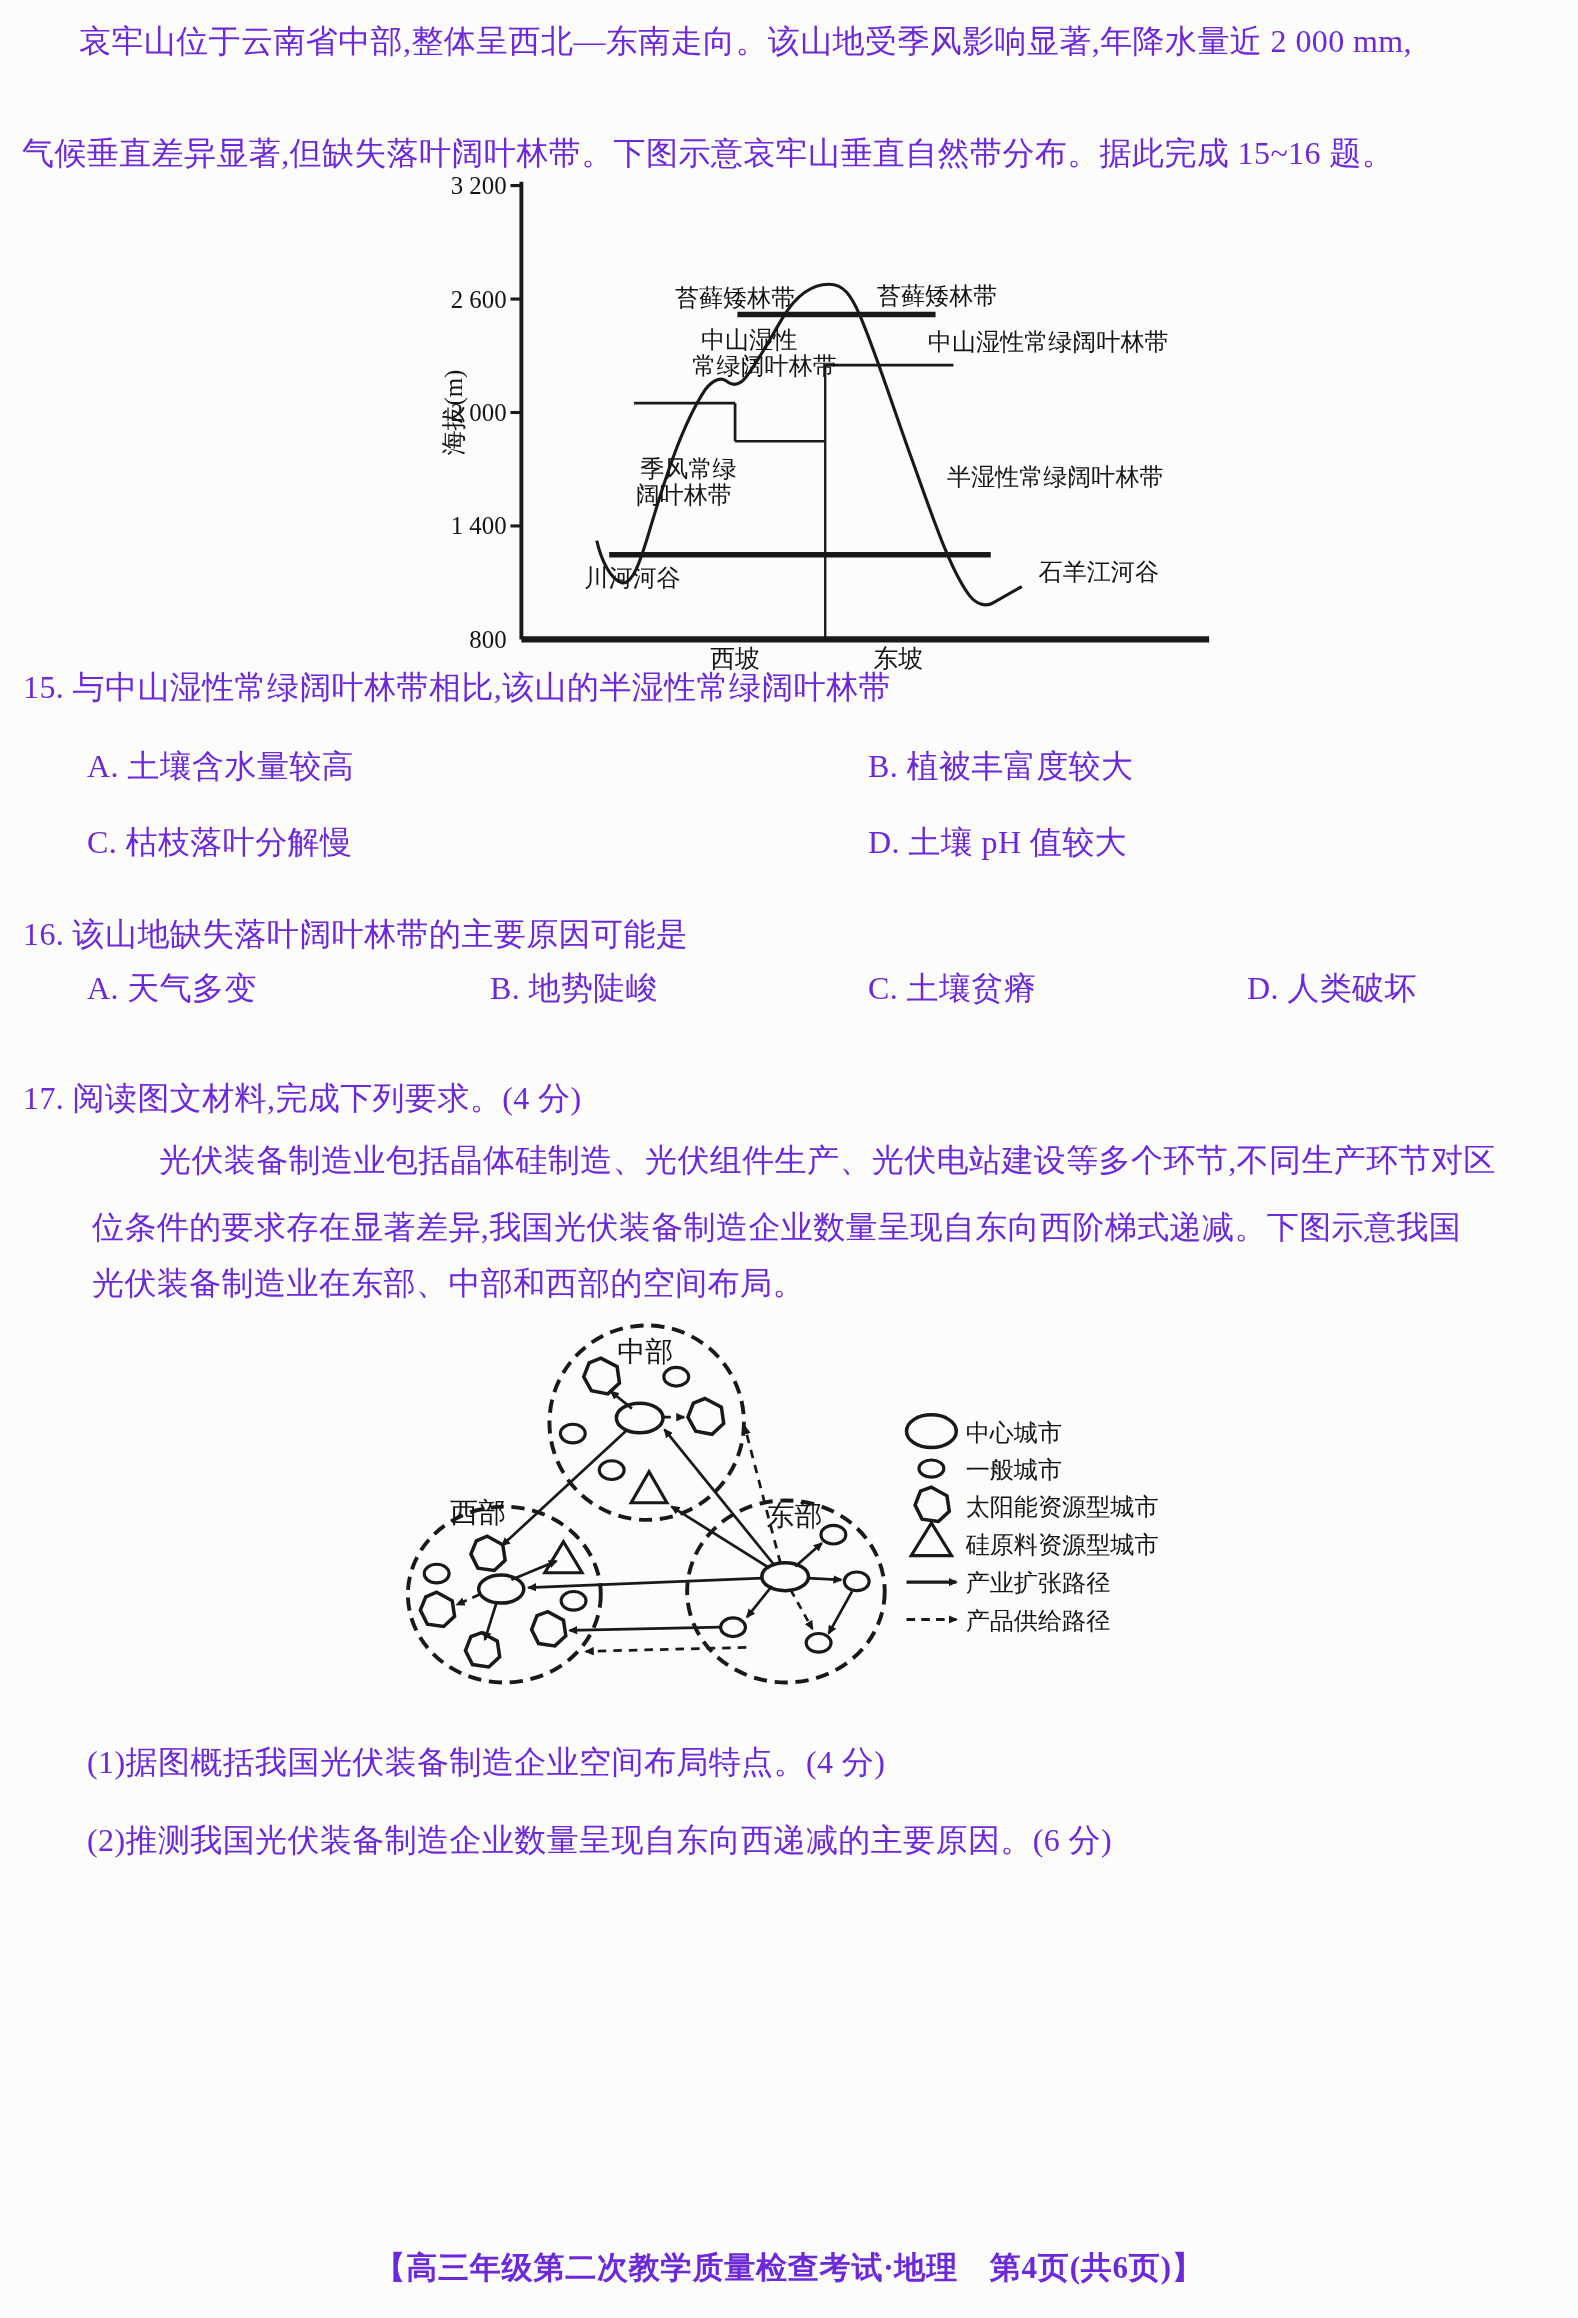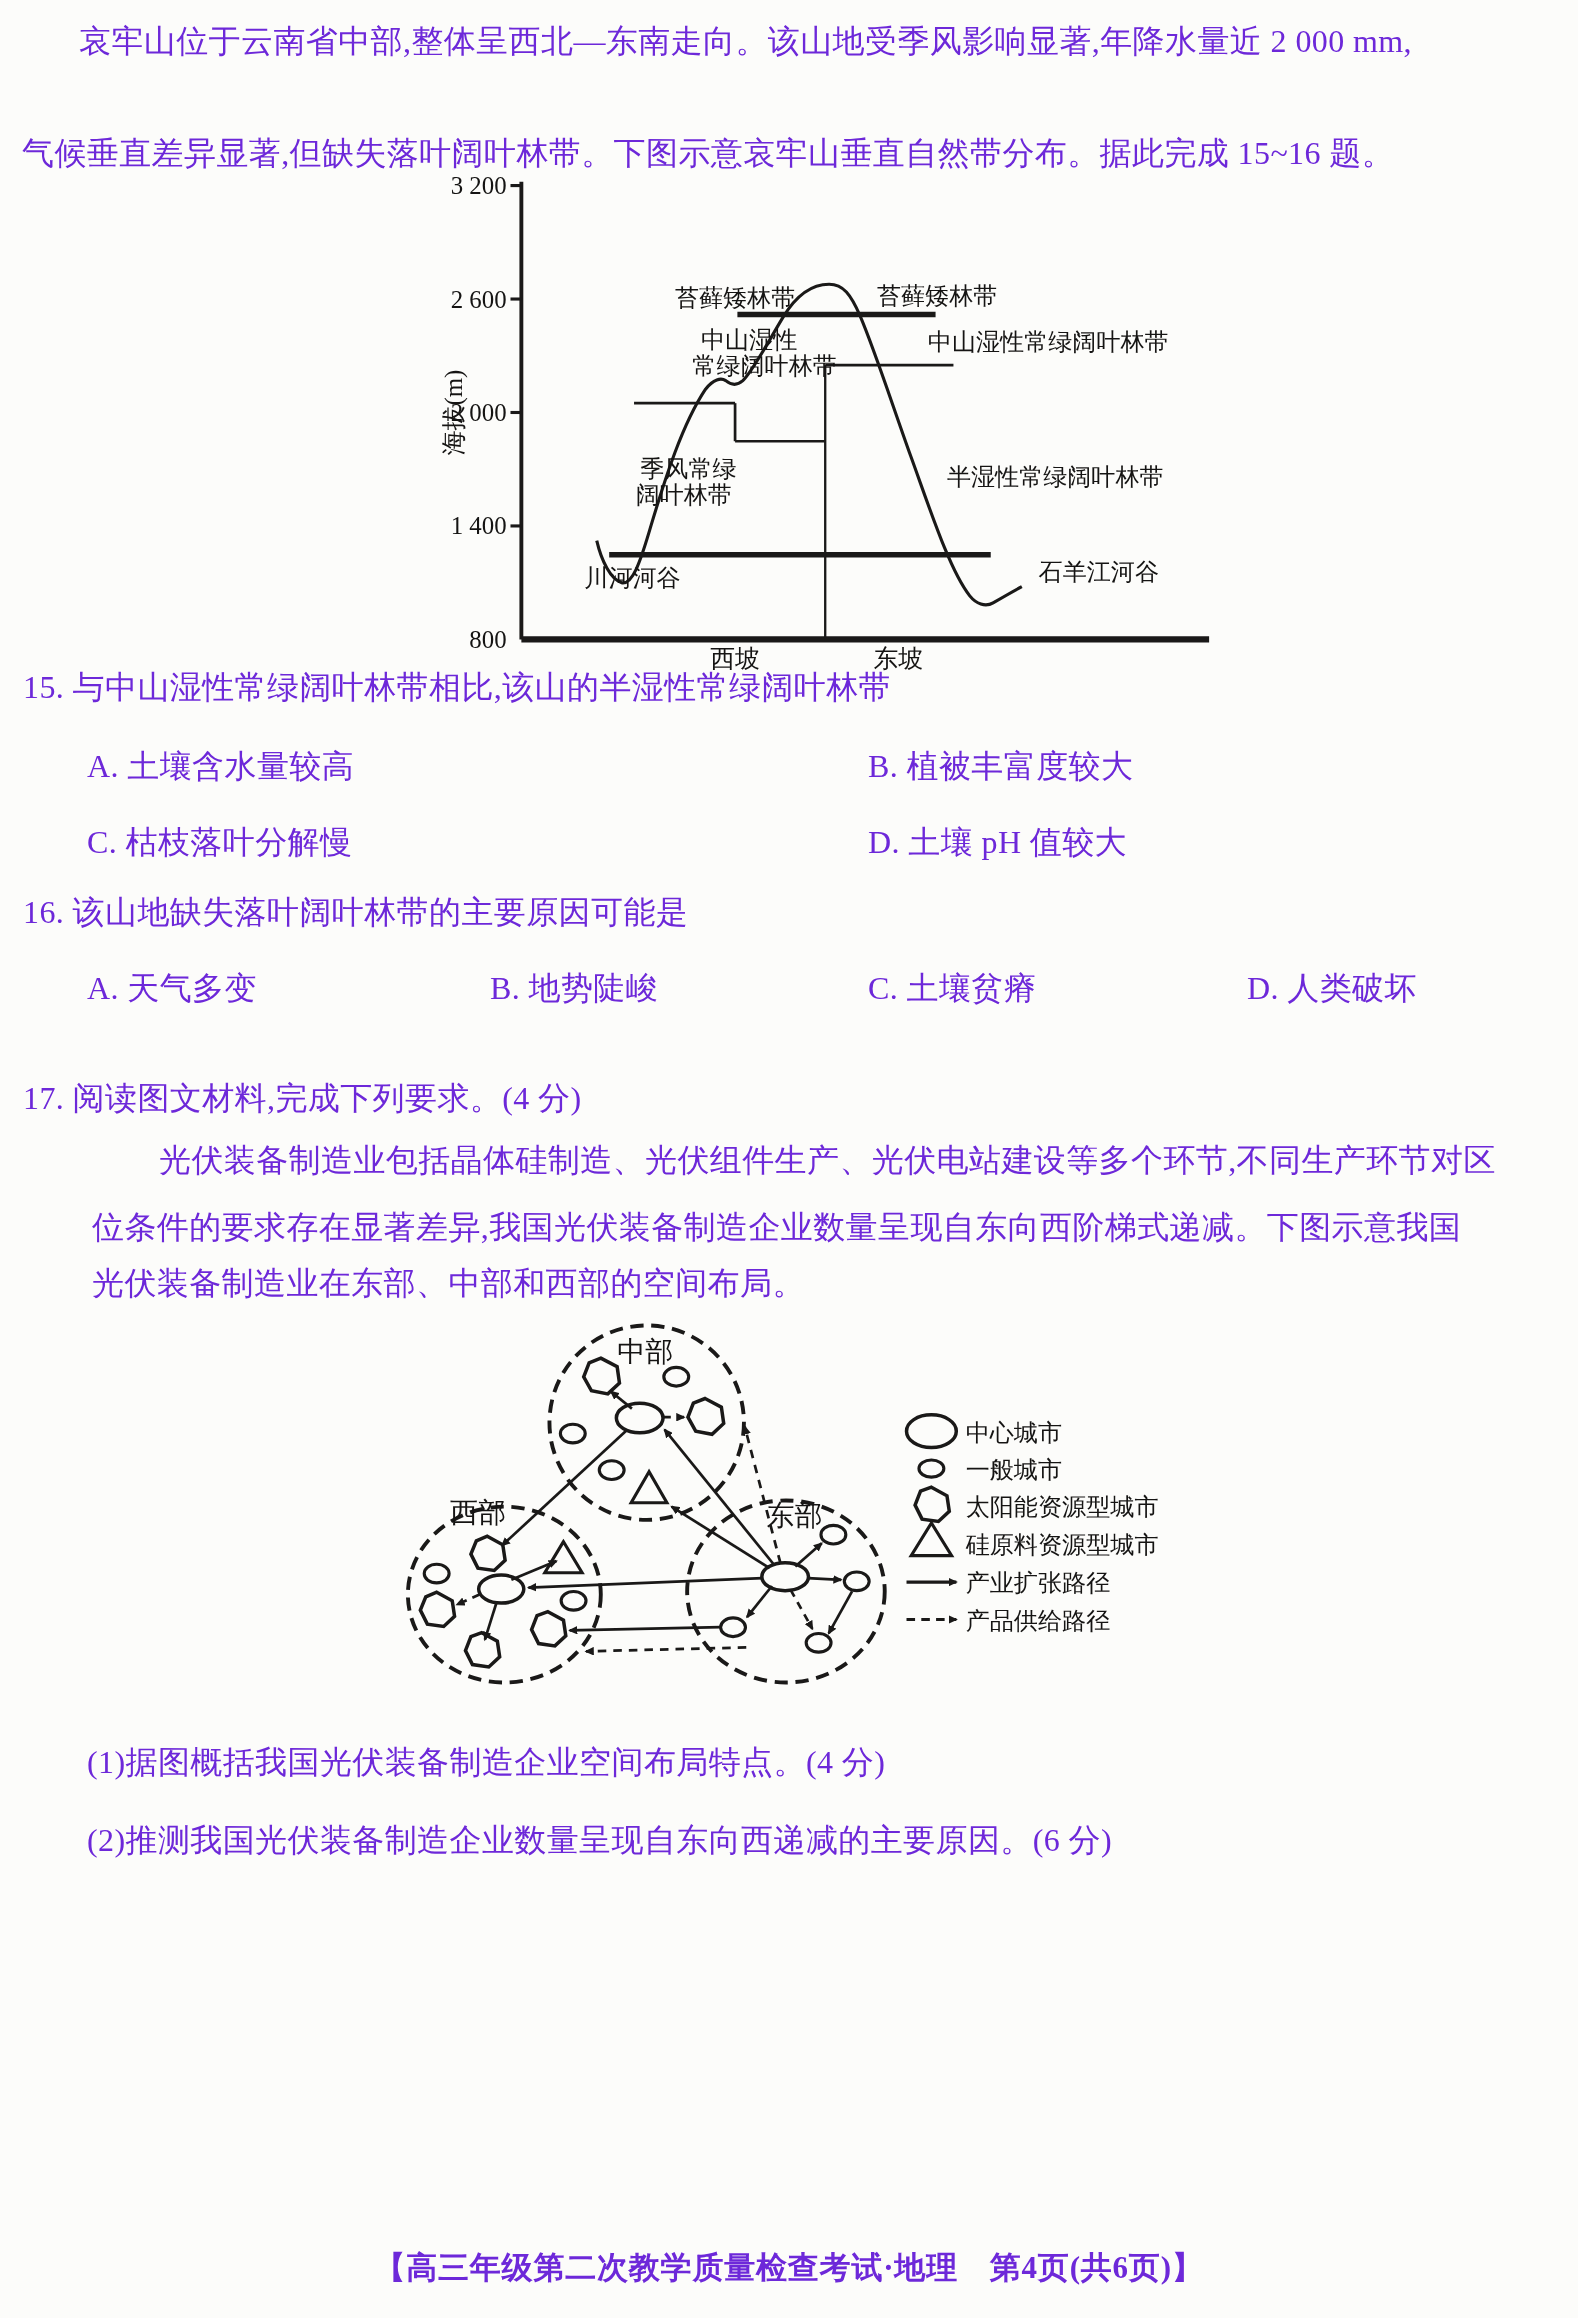--- a/index.html
+++ b/index.html
@@ -83,21 +83,21 @@
     <text x="390" y="673" font-size="32" text-anchor="middle">西坡</text>
     <text x="600" y="673" font-size="32" text-anchor="middle">东坡</text>
   </svg>
 
   <div class="t" style="left:23px;top:665px;">15. 与中山湿性常绿阔叶林带相比,该山的半湿性常绿阔叶林带</div>
   <div class="t" style="left:87px;top:744px;">A. 土壤含水量较高</div>
   <div class="t" style="left:868px;top:744px;">B. 植被丰富度较大</div>
   <div class="t" style="left:87px;top:820px;">C. 枯枝落叶分解慢</div>
   <div class="t" style="left:868px;top:820px;">D. 土壤 pH 值较大</div>
 
-  <div class="t" style="left:23px;top:890px;">16. 该山地缺失落叶阔叶林带的主要原因可能是</div>
+  <div class="t" style="left:23px;top:912px;">16. 该山地缺失落叶阔叶林带的主要原因可能是</div>
   <div class="t" style="left:87px;top:966px;">A. 天气多变</div>
   <div class="t" style="left:490px;top:966px;">B. 地势陡峻</div>
   <div class="t" style="left:868px;top:966px;">C. 土壤贫瘠</div>
   <div class="t" style="left:1247px;top:966px;">D. 人类破坏</div>
 
 
   <div class="t" style="left:23px;top:1076px;">17. 阅读图文材料,完成下列要求。(4 分)</div>
   <div class="t" style="left:159px;top:1138px;">光伏装备制造业包括晶体硅制造、光伏组件生产、光伏电站建设等多个环节,不同生产环节对区</div>
   <div class="t" style="left:92px;top:1261px;">光伏装备制造业在东部、中部和西部的空间布局。</div>
   <div class="t" style="left:92px;top:1205px;">位条件的要求存在显著差异,我国光伏装备制造企业数量呈现自东向西阶梯式递减。下图示意我国</div>

